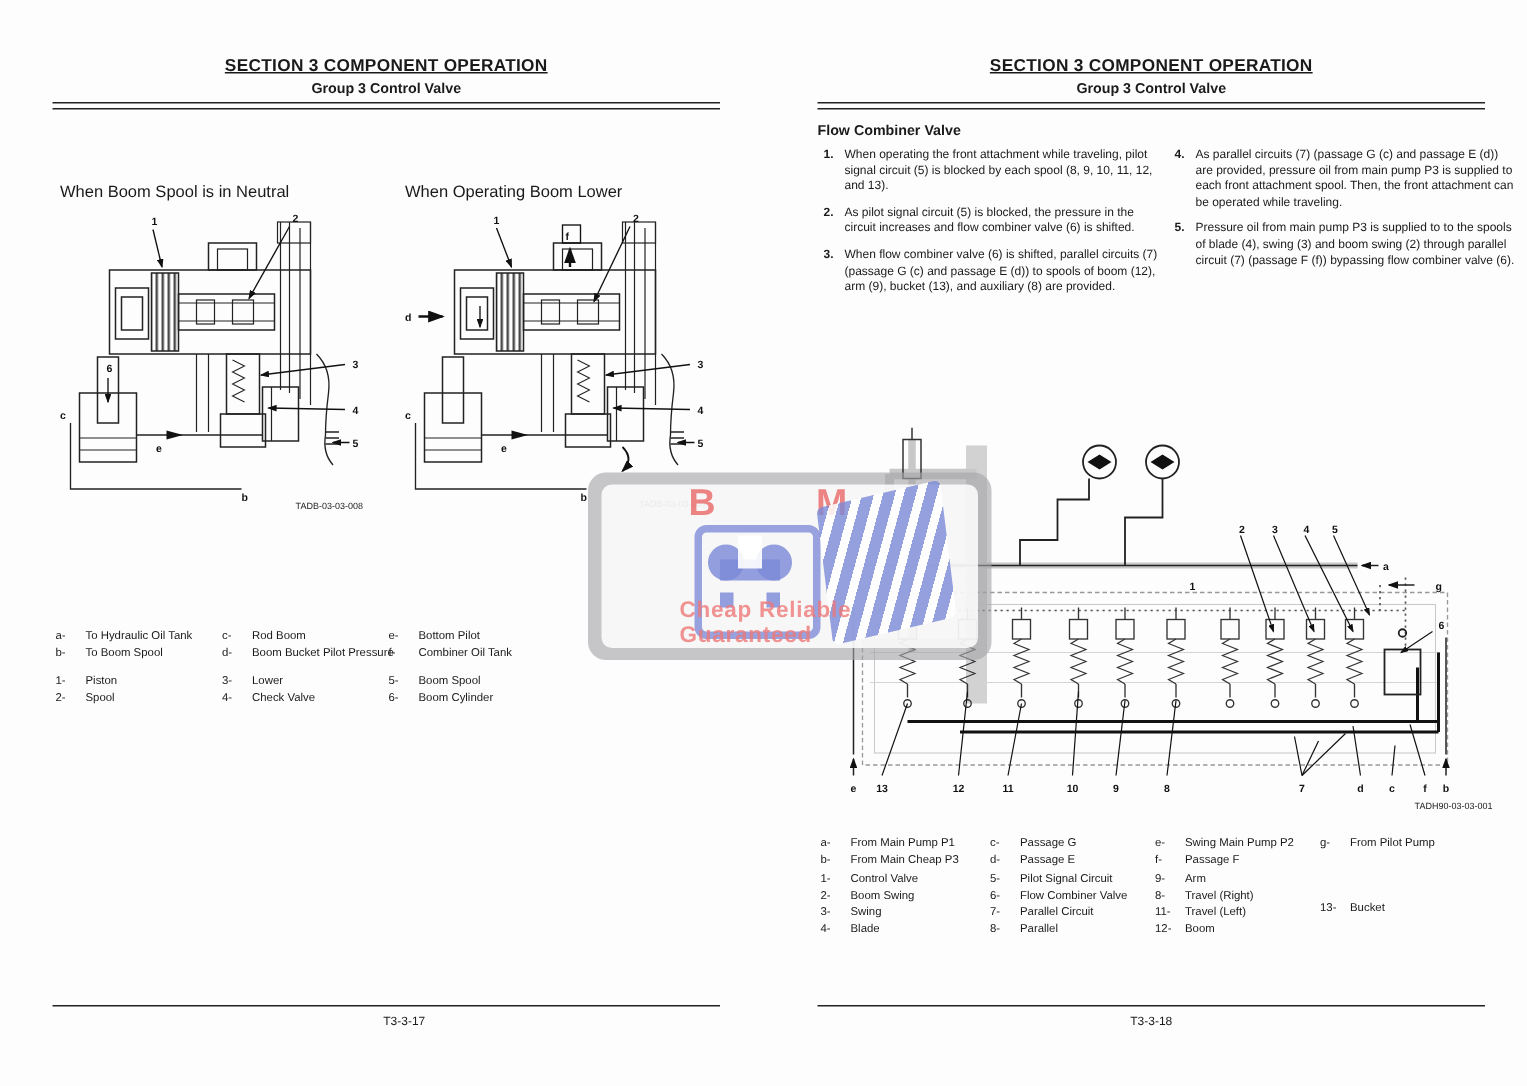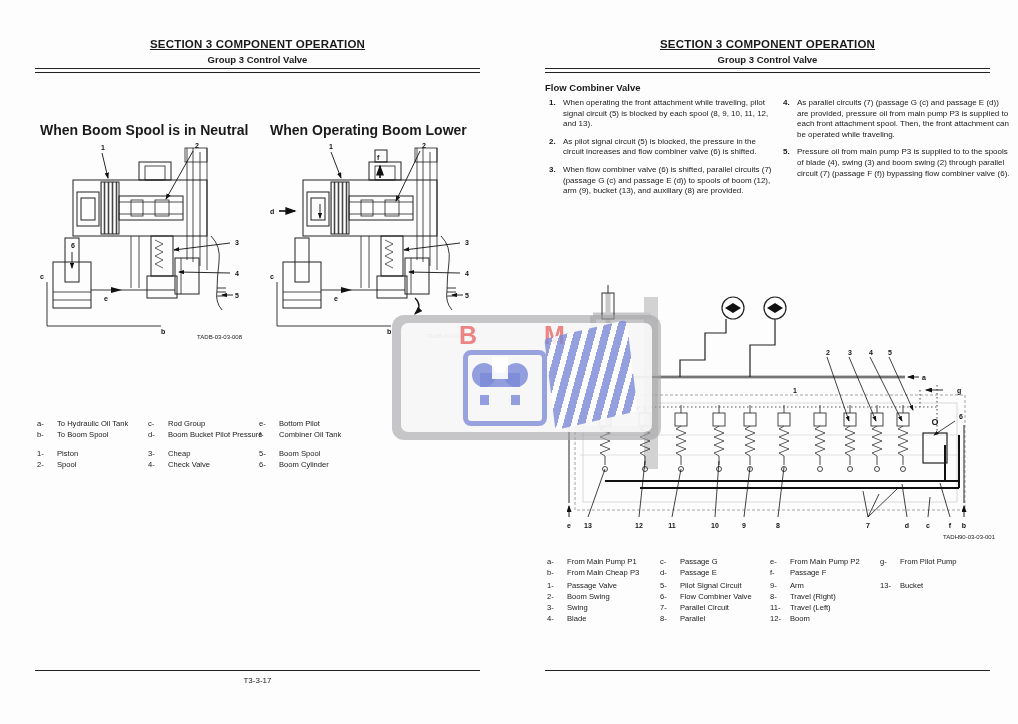--- a/index.html
+++ b/index.html
@@ -2,21 +2,21 @@
 <html><head>
 <meta charset="utf-8">
 <style>
   html,body{margin:0;padding:0;}
   body{width:1018px;height:724px;position:relative;background:#fdfdfd;
        font-family:"Liberation Sans", sans-serif;color:#1a1a1a;overflow:hidden;}
   .abs{position:absolute;}
   .pgtitle{font-weight:bold;font-size:11.5px;text-align:center;letter-spacing:.2px;text-decoration:underline;}
   .pgsub{font-weight:bold;font-size:9.5px;text-align:center;}
   .dblrule{height:3px;border-top:1.6px solid #222;border-bottom:1px solid #222;}
-  .figtitle{font-weight:bold;font-size:14px;}
+  .figtitle{font-weight:normal;font-size:11px;}
   .secttitle{font-weight:bold;font-size:9.5px;}
   .para{display:flex;margin-bottom:7px;font-size:8px;line-height:10.6px;}
   .para .n{width:14px;flex:none;font-weight:bold;}
   .col{width:228px;}
   .lg{display:flex;font-size:7.6px;line-height:11px;}
   .lg .k{width:20px;flex:none;}
   .footrule{border-top:1.2px solid #222;height:0;}
   .footnum{font-size:8px;text-align:center;}
   svg text{font-family:"Liberation Sans", sans-serif;font-size:7px;font-weight:bold;fill:#111;}
   svg text.cap{font-size:6px;font-weight:normal;fill:#222;}
@@ -160,21 +160,21 @@
         <span>To Hydraulic Oil Tank</span>
       </div>
     <div class="lg">
         <span class="k">b-</span>
         <span>To Boom Spool</span>
       </div>
   </div>
   <div class="abs" style="left:113px;top:418px;">
     <div class="lg">
         <span class="k">c-</span>
-        <span>Rod Group</span>
+        <span>Rod Boom</span>
       </div>
     <div class="lg">
         <span class="k">d-</span>
         <span>Boom Bucket Pilot Pressure</span>
       </div>
   </div>
   <div class="abs" style="left:224px;top:418px;">
     <div class="lg">
         <span class="k">e-</span>
         <span>Bottom Pilot</span>
@@ -191,40 +191,40 @@
         <span>Piston</span>
       </div>
     <div class="lg">
         <span class="k">2-</span>
         <span>Spool</span>
       </div>
   </div>
   <div class="abs" style="left:113px;top:448px;">
     <div class="lg">
         <span class="k">3-</span>
-        <span>Cheap</span>
+        <span>Lower</span>
       </div>
     <div class="lg">
         <span class="k">4-</span>
         <span>Check Valve</span>
       </div>
   </div>
   <div class="abs" style="left:224px;top:448px;">
     <div class="lg">
         <span class="k">5-</span>
         <span>Boom Spool</span>
       </div>
     <div class="lg">
         <span class="k">6-</span>
         <span>Boom Cylinder</span>
       </div>
   </div>
 
   <div class="abs footrule" style="left:0;top:670px;width:445px;"></div>
-  <div class="abs footnum" style="left:0;top:676px;width:445px;">T3-3-17</div>
+  <div class="abs footnum" style="left:12px;top:676px;width:445px;">T3-3-17</div>
 </div>
 
 <div class="abs" style="left:545px;top:0;width:445px;height:724px;">
   <div class="abs pgtitle" style="left:0;top:38px;width:445px;">SECTION 3 COMPONENT OPERATION</div>
   <div class="abs pgsub" style="left:0;top:54px;width:445px;">Group 3 Control Valve</div>
   <div class="abs dblrule" style="left:0;top:68px;width:445px;"></div>
 
   <div class="abs secttitle" style="left:0;top:82px;">Flow Combiner Valve</div>
 
   <div class="abs col" style="left:4px;top:98px;">
@@ -383,38 +383,38 @@
         <span>Passage G</span>
       </div>
     <div class="lg">
         <span class="k">d-</span>
         <span>Passage E</span>
       </div>
   </div>
   <div class="abs" style="left:225px;top:556px;">
     <div class="lg">
         <span class="k">e-</span>
-        <span>From Main Pump P2</span>
+        <span>Swing Main Pump P2</span>
       </div>
     <div class="lg">
         <span class="k">f-</span>
         <span>Passage F</span>
       </div>
   </div>
   <div class="abs" style="left:335px;top:556px;">
     <div class="lg">
         <span class="k">g-</span>
         <span>From Pilot Pump</span>
       </div>
   </div>
 
   <div class="abs" style="left:2px;top:580px;">
     <div class="lg">
         <span class="k">1-</span>
-        <span>Passage Valve</span>
+        <span>Control Valve</span>
       </div>
     <div class="lg">
         <span class="k">2-</span>
         <span>Boom Swing</span>
       </div>
     <div class="lg">
         <span class="k">3-</span>
         <span>Swing</span>
       </div>
     <div class="lg">
@@ -451,41 +451,43 @@
       </div>
     <div class="lg">
         <span class="k">11-</span>
         <span>Travel (Left)</span>
       </div>
     <div class="lg">
         <span class="k">12-</span>
         <span>Boom</span>
       </div>
   </div>
-  <div class="abs" style="left:335px;top:580px;">
+  <div class="abs" style="left:335px;top:599px;">
     <div class="lg">
         <span class="k">13-</span>
         <span>Bucket</span>
       </div>
   </div>
 
   <div class="abs footrule" style="left:0;top:670px;width:445px;"></div>
+  <div class="abs footnum" style="left:0;top:676px;width:445px;">T3-3-18</div>
 </div>
 
 <div class="abs wm" style="left:392px;top:315px;width:269px;height:125px;">
   <div class="wm-outer"></div>
   <div class="wm-inner">
     <div class="wm-brand">B M</div>
     <div class="wm-wrenchbox">
       <svg width="64" height="56" viewBox="0 0 64 56" style="position:absolute;left:0;top:0;">
         <g fill="rgba(125,138,216,0.82)">
           <circle cx="16" cy="20" r="12"></circle>
           <circle cx="48" cy="20" r="12"></circle>
           <rect x="12" y="18" width="40" height="14"></rect>
           <rect x="12" y="40" width="9" height="10"></rect>
           <rect x="43" y="40" width="9" height="10"></rect>
         </g>
         <rect x="24" y="2" width="16" height="22" fill="rgba(255,255,255,0.9)"></rect>
       </svg>
     </div>
     <div class="wm-stripes"></div>
+    <div class="wm-tag">Cheap Reliable Guaranteed</div>
   </div>
 </div>
 
 </body></html>

